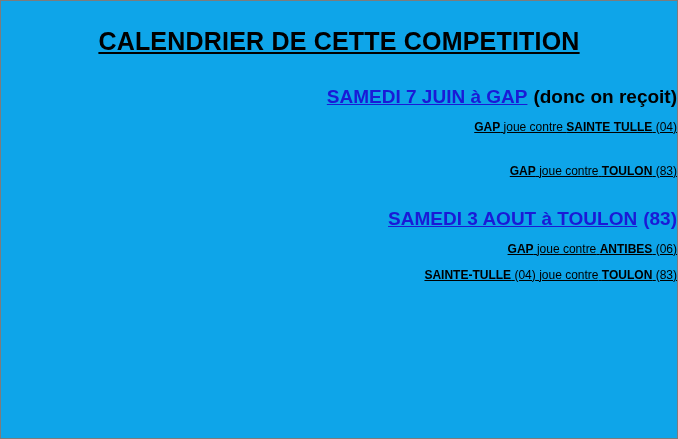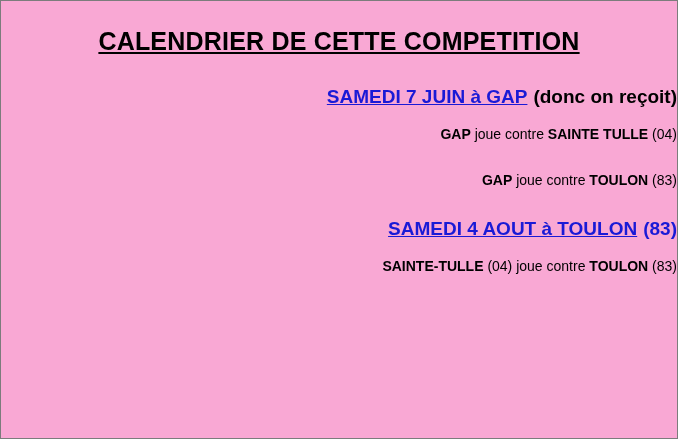--- a/index.html
+++ b/index.html
@@ -13,21 +13,21 @@
     font-family: "Liberation Sans", sans-serif;
     color: #000000;
     overflow: hidden;
   }
   .page {
     position: relative;
     width: 678px;
     height: 439px;
     box-sizing: border-box;
     border: 1px solid #7c7c7c;
-    background: #f9a8d4;
+    background: #0ea5e9;
   }
   .title {
     text-align: center;
     font-size: 25px;
     font-weight: bold;
     letter-spacing: 0.2px;
     text-decoration: underline;
     margin-top: 26px;
     color: #000000;
   }
@@ -51,24 +51,25 @@
     font-weight: bold;
     color: #000000;
     text-decoration: none;
     display: inline;
     margin-left: 6px;
   }
   .heading-note.blue {
     color: #1a1ad6;
   }
   .match {
-    font-size: 14px;
+    font-size: 12px;
     color: #000000;
-    margin-top: 18px;
+    margin-top: 12px;
     white-space: nowrap;
+    text-decoration: underline;
   }
   .match .team {
     font-weight: bold;
   }
   .match .sep {
     font-weight: normal;
   }
   .match .code {
     font-weight: normal;
   }
@@ -102,21 +103,27 @@
       <div class="match">
         <span class="team">GAP</span>
         <span class="sep">joue contre</span>
         <span class="team">TOULON</span>
         <span class="code">(83)</span>
       </div>
     </div>
 
     <div class="block">
       <div class="heading-line">
-        <span class="block-heading">SAMEDI 4 AOUT à TOULON</span><span class="heading-note blue">(83)</span>
+        <span class="block-heading">SAMEDI 3 AOUT à TOULON</span><span class="heading-note blue">(83)</span>
+      </div>
+      <div class="match">
+        <span class="team">GAP</span>
+        <span class="sep">joue contre</span>
+        <span class="team">ANTIBES</span>
+        <span class="code">(06)</span>
       </div>
       <div class="match">
         <span class="team">SAINTE-TULLE</span>
         <span class="code">(04)</span>
         <span class="sep">joue contre</span>
         <span class="team">TOULON</span>
         <span class="code">(83)</span>
       </div>
     </div>
 

